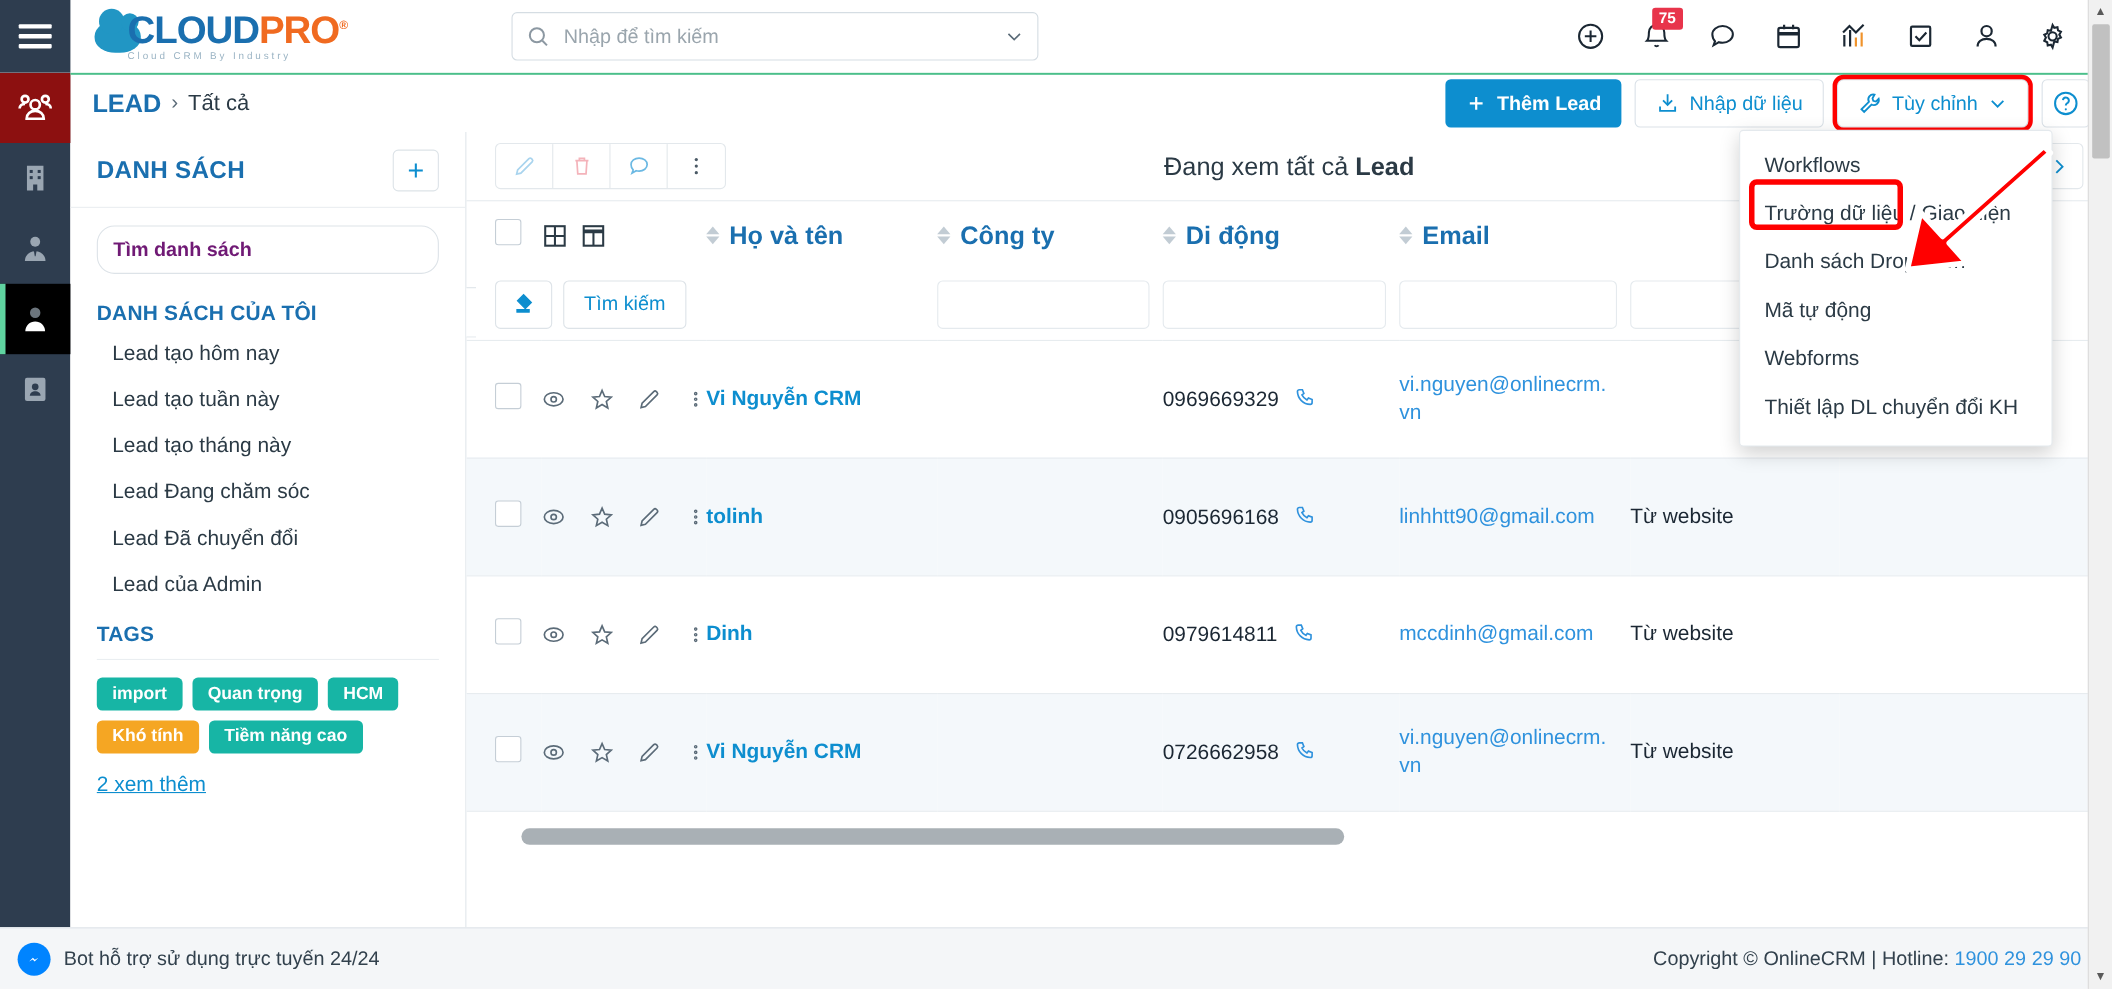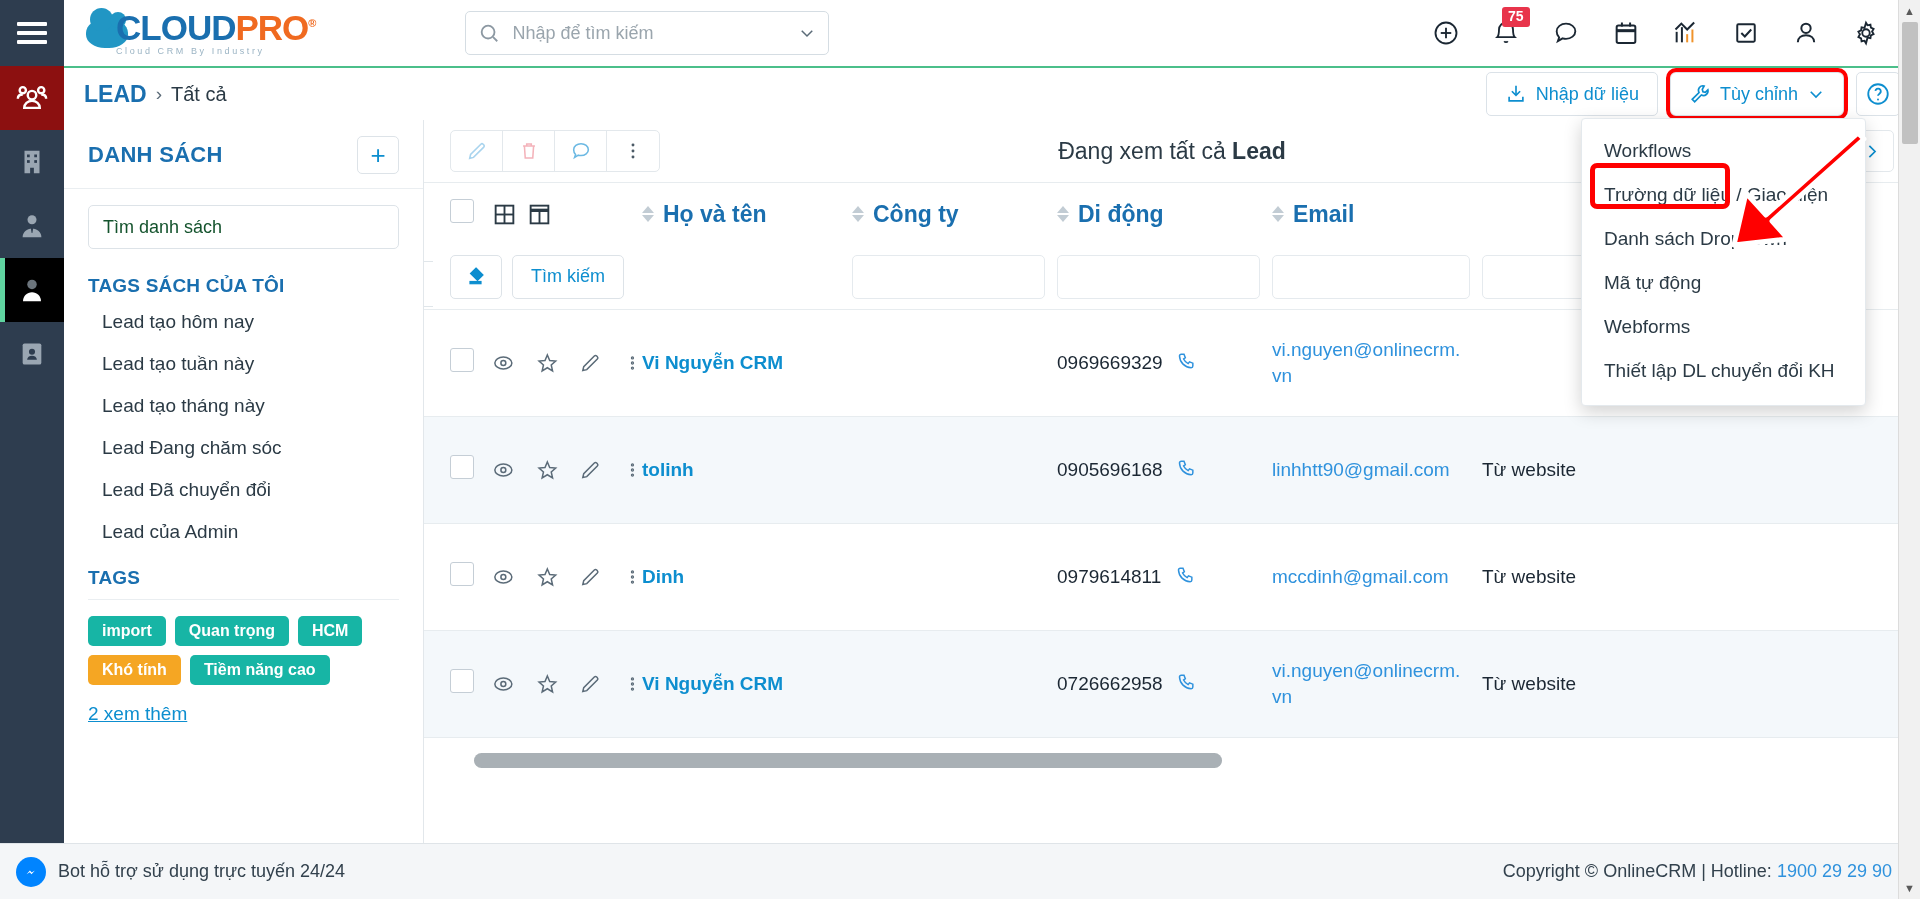--- a/index.html
+++ b/index.html
@@ -35,21 +35,21 @@
     border-radius: 50%; top: -6px; left: 24px;
   }
   .logo-text { position: relative; z-index: 2; }
   .logo-main { font-size: 35px; font-weight: bold; letter-spacing: -1px; line-height: 1; }
   .logo-main .c1 { color: #1a6faf; }
   .logo-main .c2 { color: #f06a20; }
   .logo-reg { font-size: 11px; color: #f06a20; vertical-align: super; }
   .logo-sub { font-size: 9px; color: #9bb4c4; letter-spacing: 2.6px; margin-top: 1px; }
 
   .search-box {
-    margin-left: 150px; width: 364px; height: 44px; border: 1px solid #d5dde3; border-radius: 5px;
+    margin-left: 150px; width: 479px; height: 44px; border: 1px solid #d5dde3; border-radius: 5px;
     display: flex; align-items: center; padding: 0 12px; align-self: center; background: #fff;
   }
   .search-box .ph { color: #9aa5ad; font-size: 18px; margin-left: 12px; flex: 1; }
 
   .topicons { margin-left: auto; display: flex; align-items: center; gap: 32px; padding-right: 40px; }
   .topicon { position: relative; color: #1b2733; display: flex; align-items: center; justify-content: center; cursor: pointer;}
   .badge {
     position: absolute; top: -12px; left: 10px; background: #e8344b; color: #fff;
     font-size: 14px; font-weight: 600; padding: 1px 6px; border-radius: 3px; line-height: 1.25;
   }
@@ -90,22 +90,22 @@
 
   
   .listpanel { width: 360px; flex: 0 0 360px; border-right: 1px solid #e2e7eb; display: flex; flex-direction: column; padding: 0 0 0 0; }
   .lp-head { display: flex; align-items: center; padding: 16px 24px 14px 24px; border-bottom: 1px solid #eaeef1; }
   .lp-title { color: #1a6faf; font-weight: bold; font-size: 22px; letter-spacing: .3px; }
   .lp-add {
     margin-left: auto; width: 42px; height: 38px; border: 1px solid #dde3e8; border-radius: 5px;
     display: flex; align-items: center; justify-content: center; color: #0d8ecf; font-size: 26px; cursor: pointer;
   }
   .lp-search {
-    margin: 16px 24px 0 24px; height: 44px; border: 1px solid #dde3e8; border-radius: 5px;
-    display: flex; align-items: center; padding: 0 14px; color: #14532d; font-size: 18px;
+    margin: 16px 24px 0 24px; height: 44px; border: 1px solid #dde3e8; border-radius: 16px;
+    display: flex; align-items: center; padding: 0 14px; color: #701a75; font-size: 18px; font-weight: bold;
   }
   .lp-section { color: #1a6faf; font-weight: bold; font-size: 19px; padding: 26px 24px 4px 24px; letter-spacing: .2px;}
   .lp-item { color: #2b3a45; font-size: 19px; padding: 10px 24px 10px 38px; cursor: pointer; }
   .lp-tagsdiv { border-bottom: 1px solid #eaeef1; margin: 6px 24px 0 24px; }
   .tagwrap { display: flex; flex-wrap: wrap; gap: 9px; padding: 16px 24px 0 24px; align-items: center; }
   .tag { color: #fff; font-weight: bold; font-size: 16px; padding: 6px 14px; border-radius: 5px; cursor: pointer; }
   .lp-more { color: #0d8ecf; font-size: 19px; padding: 18px 24px 0 24px; text-decoration: underline; cursor: pointer; }
 
   
   .tablepanel { flex: 1 1 auto; display: flex; flex-direction: column; min-width: 0; position: relative; }
@@ -337,20 +337,27 @@
     </div>
 
     <div class="content">
 
       <div class="crumbrow">
         <span class="crumb-lead">LEAD</span>
         <span class="crumb-sep">›</span>
         <span class="crumb-cur">Tất cả</span>
 
         <div class="crumb-actions">
+          <div class="btn btn-primary">
+            <svg width="20" height="20" viewBox="0 0 24 24" stroke="#fff" stroke-width="2.4">
+              <line x1="12" y1="5" x2="12" y2="19"></line>
+                <line x1="5" y1="12" x2="19" y2="12"></line>
+            </svg>
+            <span>Thêm Lead</span>
+          </div>
 
           <div class="btn btn-outline">
             <svg width="22" height="22" viewBox="0 0 24 24" fill="none" stroke="#0d8ecf" stroke-width="1.8">
               <line x1="12" y1="3" x2="12" y2="13"></line>
                 <polyline points="7.5,9 12,13.5 16.5,9"></polyline>
               <path d="M4.5 15v4.5h15V15"></path>
             </svg>
             <span>Nhập dữ liệu</span>
           </div>
 
@@ -381,21 +388,21 @@
             <span class="lp-title">DANH SÁCH</span>
             <div class="lp-add">
               <span>+</span>
             </div>
           </div>
 
           <div class="lp-search">
             <span>Tìm danh sách</span>
           </div>
 
-          <div class="lp-section">TAGS SÁCH CỦA TÔI</div>
+          <div class="lp-section">DANH SÁCH CỦA TÔI</div>
 
           <div class="lp-item">Lead tạo hôm nay</div>
           <div class="lp-item">Lead tạo tuần này</div>
           <div class="lp-item">Lead tạo tháng này</div>
           <div class="lp-item">Lead Đang chăm sóc</div>
           <div class="lp-item">Lead Đã chuyển đổi</div>
           <div class="lp-item">Lead của Admin</div>
 
           <div class="lp-section" style="padding-top:14px;">TAGS</div>
           <div class="lp-tagsdiv"></div>

